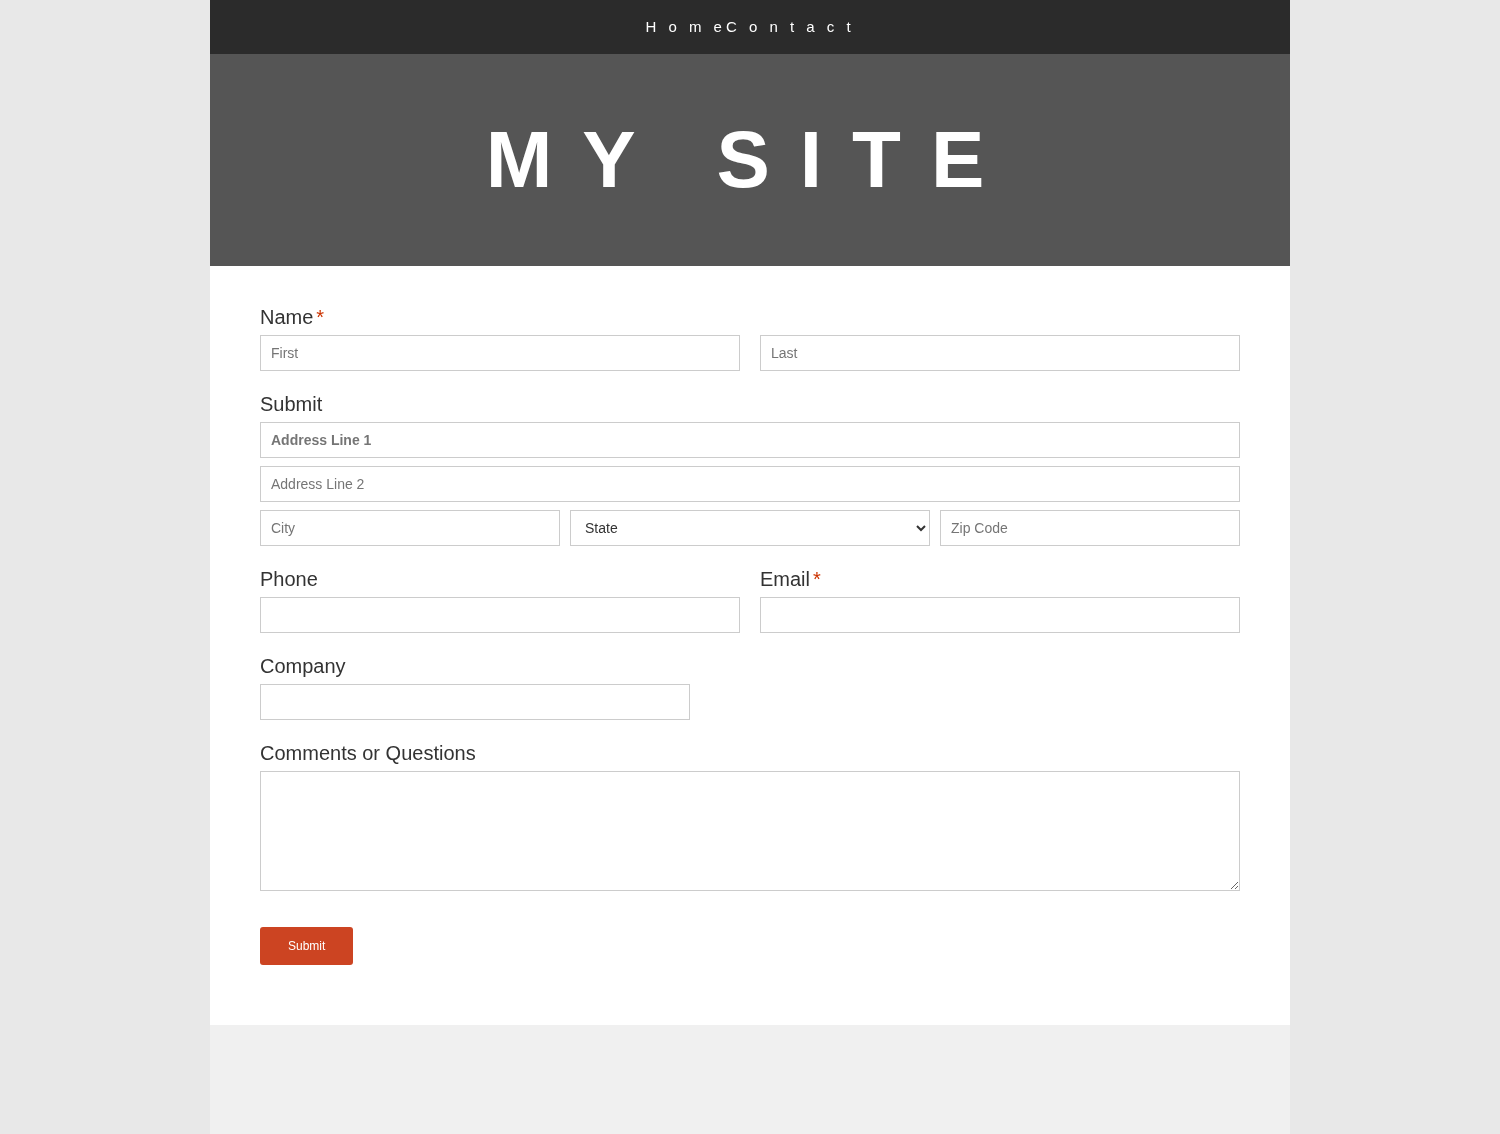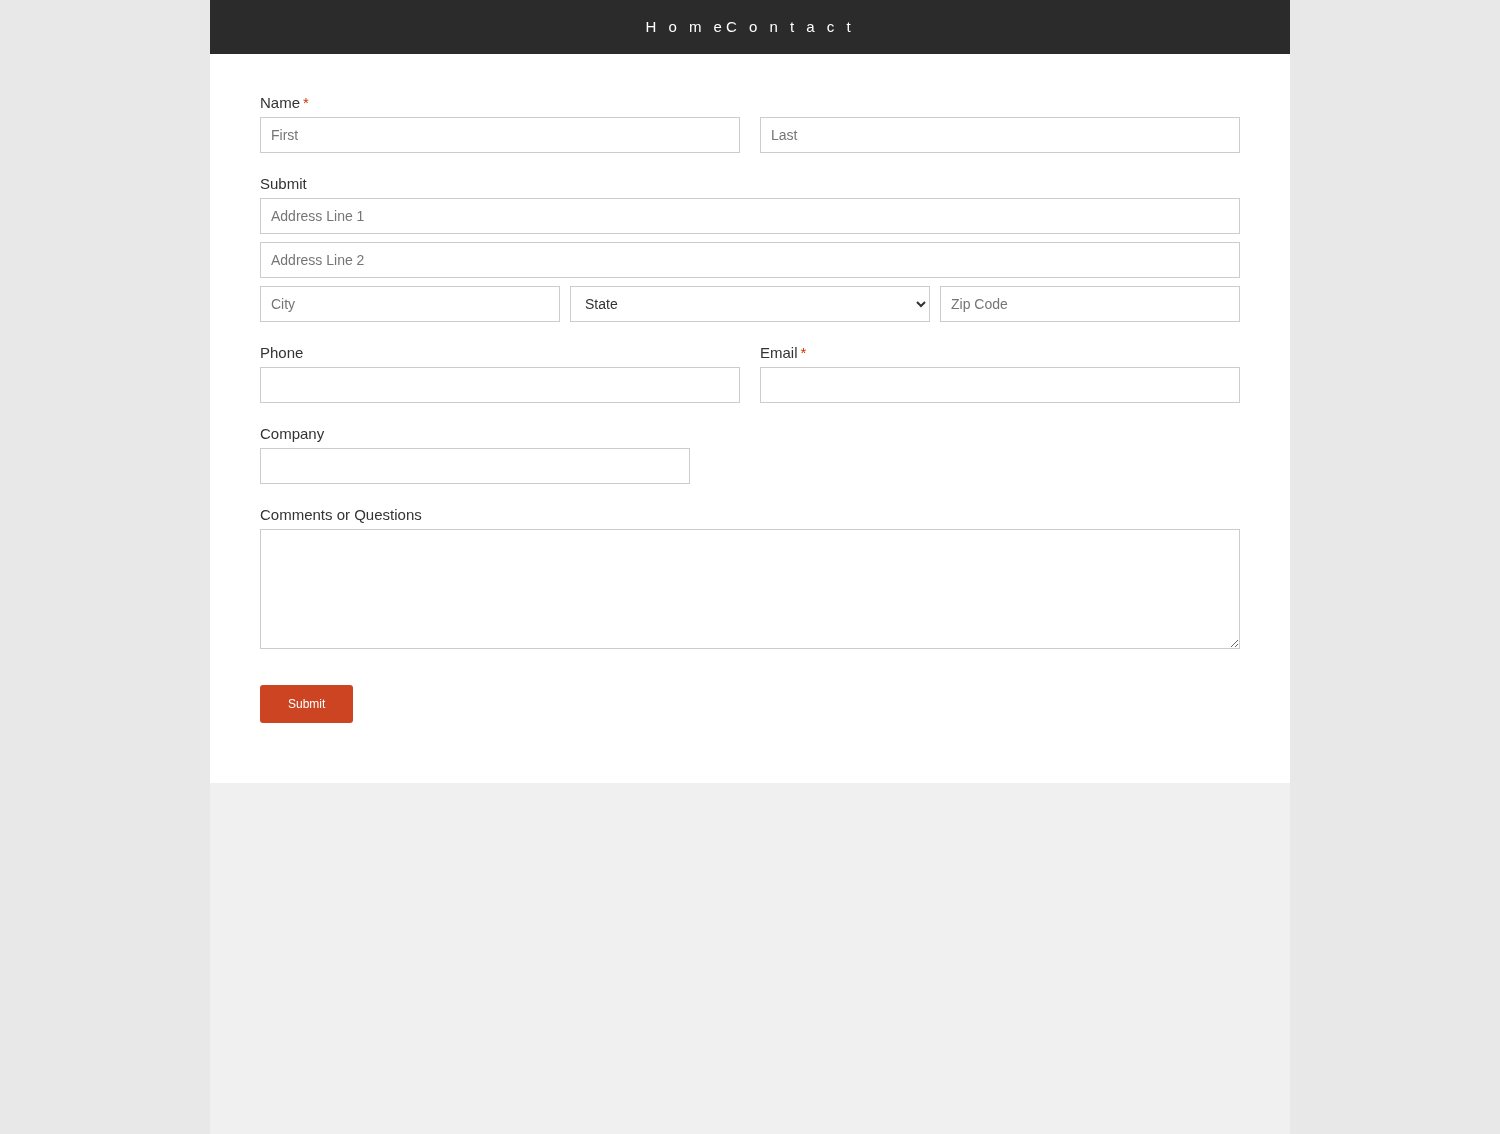--- a/index.html
+++ b/index.html
@@ -57,21 +57,21 @@
     }
 
     
     .content-area {
       background-color: #ffffff;
       padding: 40px 50px 60px 50px;
     }
 
     
     .form-label {
-      font-size: 15px;
+      font-size: 20px;
       font-weight: normal;
       color: #333;
       margin-bottom: 6px;
       display: block;
     }
 
     .required-star {
       color: #cc3300;
       margin-left: 3px;
     }
@@ -172,20 +172,23 @@
 
 <div class="outer-wrapper">
 
   <div class="nav-bar">
     <nav>
       <a class="nav-link">H o m e</a>
       <a class="nav-link">C o n t a c t</a>
     </nav>
   </div>
 
+  <div class="hero-banner">
+    <h1 class="hero-title">MY  SITE</h1>
+  </div>
 
   <div class="content-area">
     <form>
 
       
       <div class="form-group">
         <label class="form-label">
           <span>Name</span><span class="required-star">*</span>
         </label>
         <div class="name-row">
@@ -194,21 +197,21 @@
           </div>
           <div class="name-field">
             <input type="text" class="form-input" placeholder="Last" style="">
           </div>
         </div>
       </div>
 
       
       <div class="form-group">
         <label class="form-label">Submit</label>
-        <input type="text" class="form-input" style="margin-bottom: 8px;" placeholder="Address Line 1">
+        <input type="text" class="form-input" style="margin-bottom: 8px; font-weight: bold;" placeholder="Address Line 1">
         <input type="text" class="form-input" style="margin-bottom: 8px;" placeholder="Address Line 2">
         <div class="address-city-row">
           <div class="city-field">
             <input type="text" class="form-input" placeholder="City" style="">
           </div>
           <div class="state-select-wrap">
             <select class="state-select">
               <option value="">State</option>
               <option value="AL">AL</option>
               <option value="AK">AK</option>

